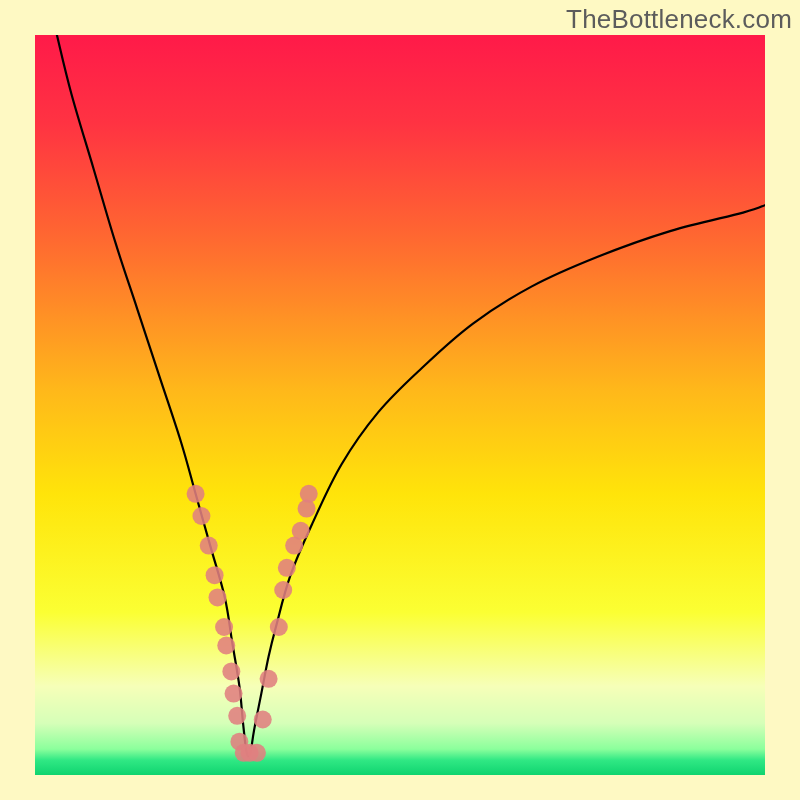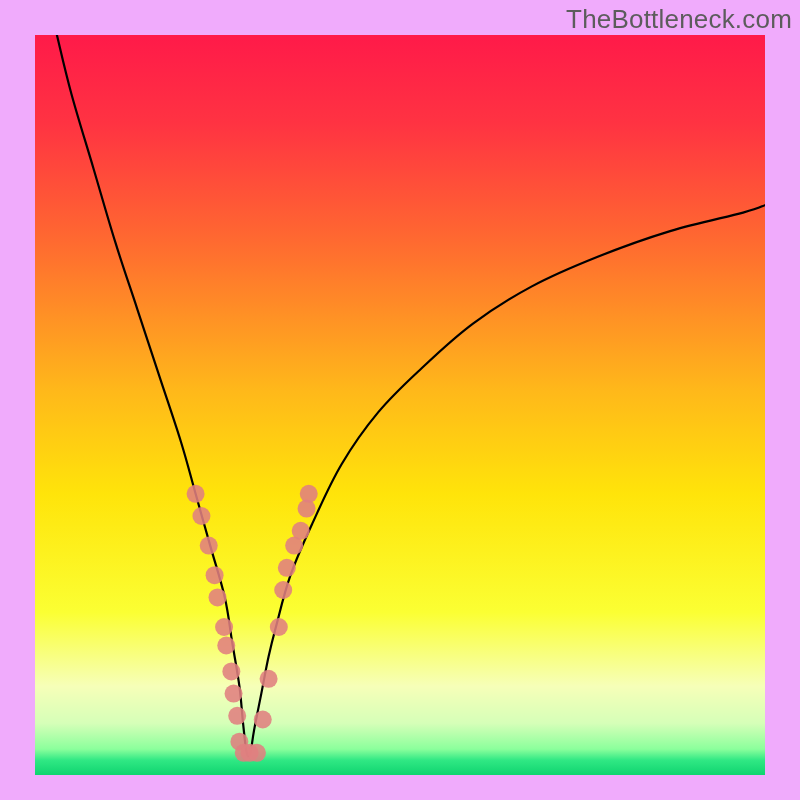--- a/index.html
+++ b/index.html
@@ -10,21 +10,21 @@
     overflow: hidden;
     background: #000;
     font-family: Arial, Helvetica, sans-serif;
   }
   .frame {
     position: absolute;
     top: 0;
     left: 0;
     width: 800px;
     height: 800px;
-    background: #f0abfc;
+    background: #fef9c3;
   }
   .watermark {
     position: absolute;
     top: 4px;
     right: 8px;
     color: #5c5c5c;
     font-size: 26px;
     font-weight: 500;
     letter-spacing: 0.2px;
   }

